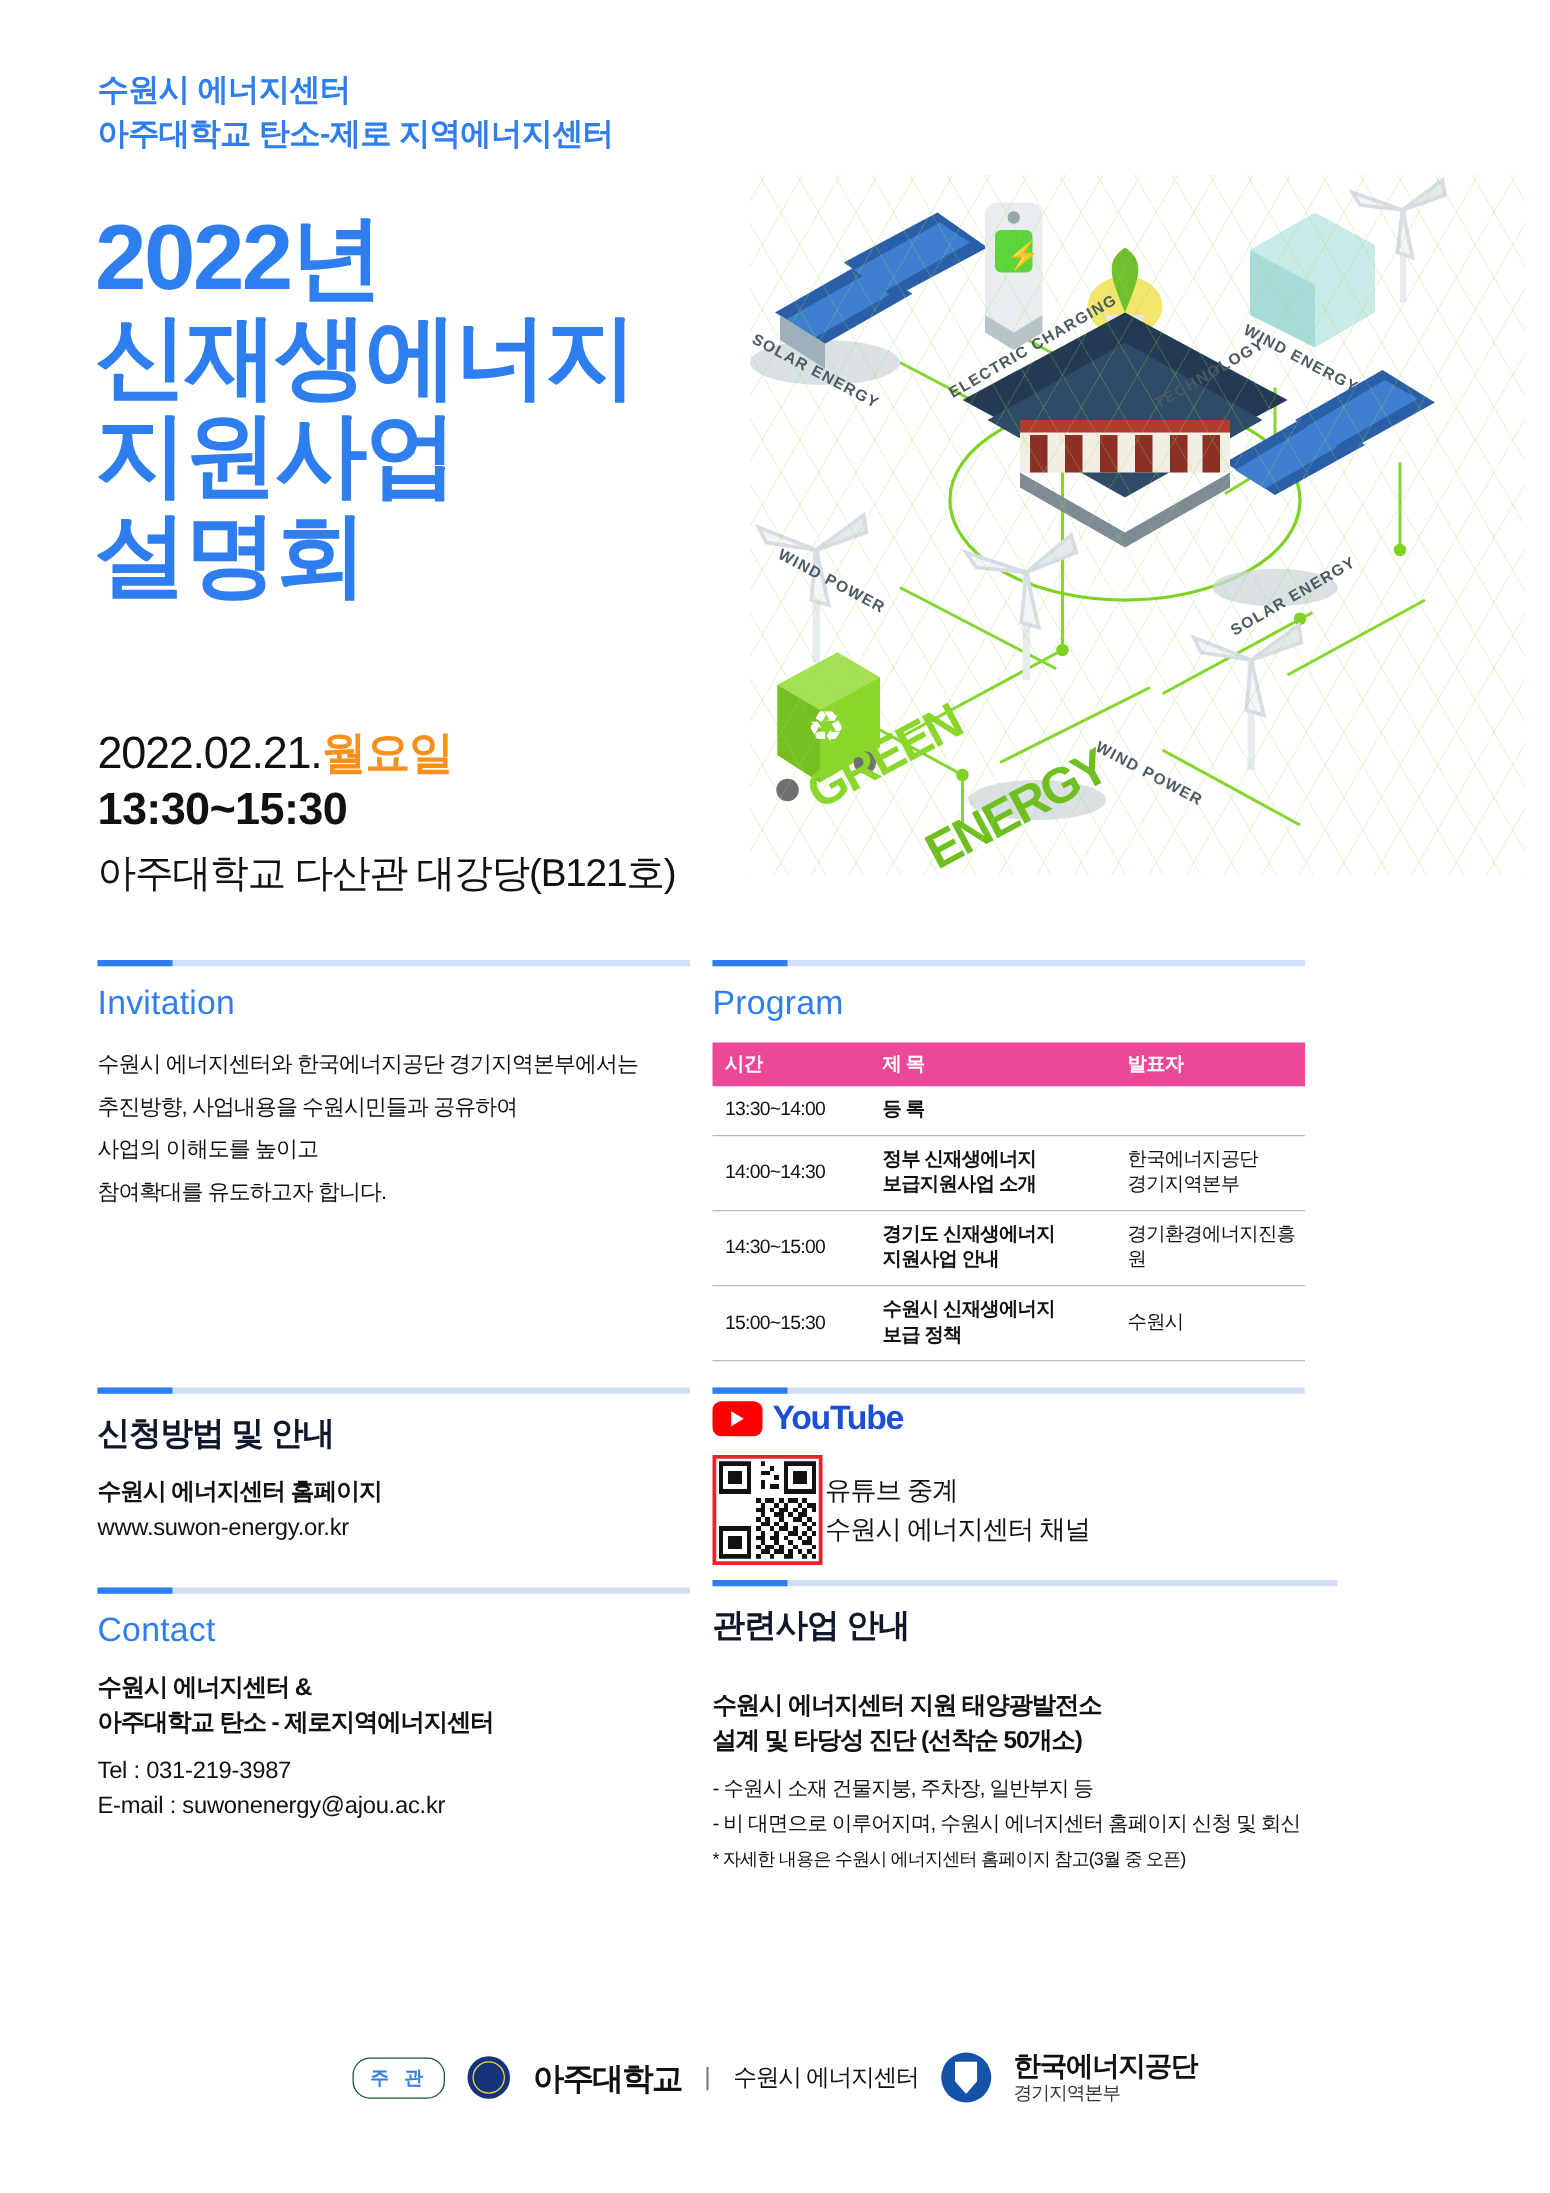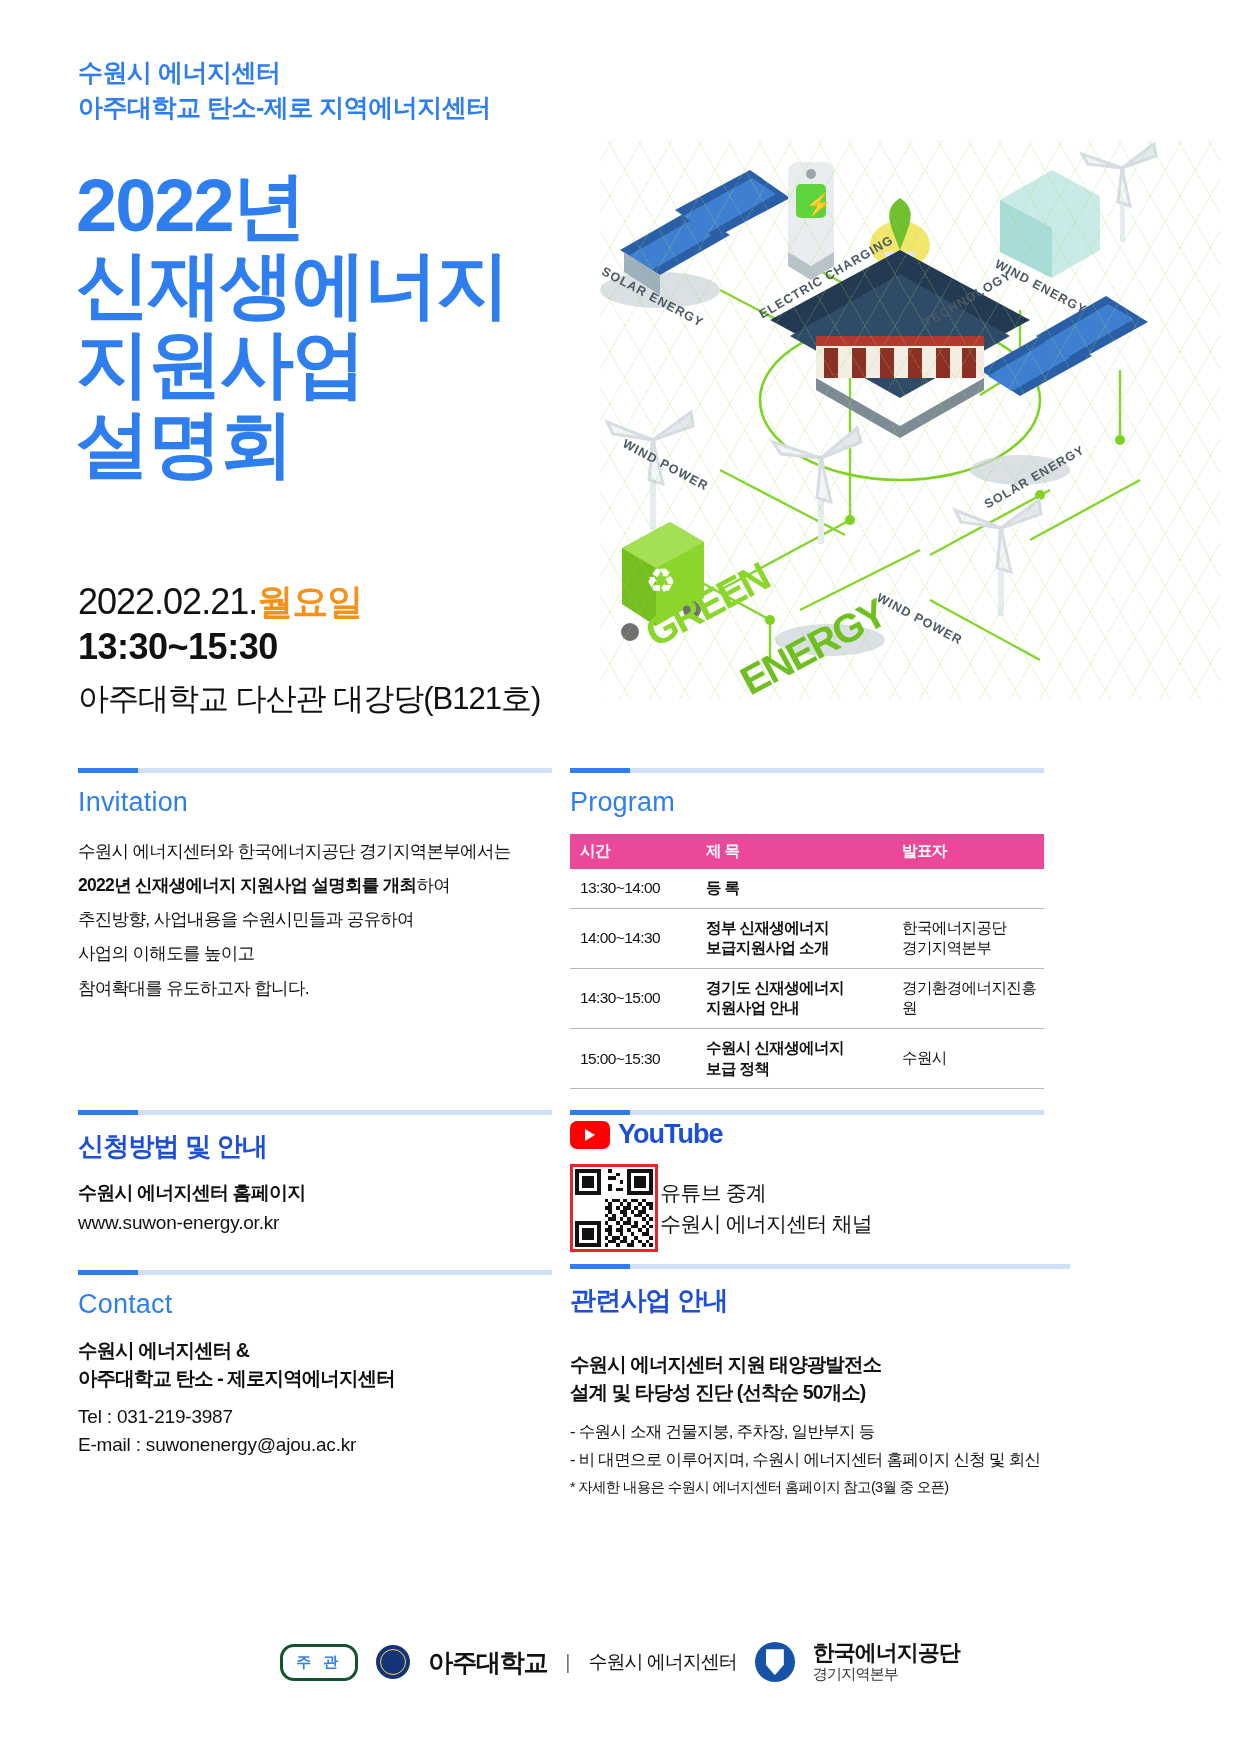--- a/index.html
+++ b/index.html
@@ -30,21 +30,21 @@
   .dateline{position:absolute;left:78px;top:578px;font-size:36px;letter-spacing:-1px;color:#111;}
   .dateline .dow{color:#f8901a;font-weight:bold;}
   .timeline{position:absolute;left:78px;top:626px;font-size:36px;font-weight:bold;letter-spacing:-.5px;color:#111;}
   .venue{position:absolute;left:78px;top:678px;font-size:31px;letter-spacing:-1px;color:#111;}
 
   
   .sec{position:absolute;}
   .rule{position:relative;height:5px;background:#cfe0f7;}
   .rule:before{content:"";position:absolute;left:0;top:0;height:5px;width:60px;background:#2f7ef0;}
   .sec-h-en{color:#2f7ef0;font-size:27px;margin-top:14px;letter-spacing:.2px;}
-  .sec-h-ko{color:#1d4ed8;font-size:26px;font-weight:bold;margin-top:14px;letter-spacing:-.8px;}
+  .sec-h-ko{color:#0f172a;font-size:26px;font-weight:bold;margin-top:14px;letter-spacing:-.8px;}
 
   .inv-body{margin-top:16px;font-size:17.5px;line-height:1.95;letter-spacing:-.7px;color:#111;}
   .inv-body .b{font-weight:bold;}
 
   
   table.prog{border-collapse:collapse;width:474px;margin-top:16px;font-size:15.5px;letter-spacing:-.6px;}
   table.prog th{background:#ec4899;color:#fff;font-weight:bold;text-align:left;
                 padding:7px 0 7px 10px;font-size:15.5px;}
   table.prog td{padding:9px 0 9px 10px;border-bottom:1px solid #b9b9b9;vertical-align:middle;color:#111;}
   table.prog tr:first-child td{border-top:none;}
@@ -70,21 +70,21 @@
   
   .ct-b{margin-top:16px;font-size:19.5px;font-weight:bold;line-height:1.45;letter-spacing:-.9px;color:#111;}
   .ct-n{margin-top:10px;font-size:19px;line-height:1.5;letter-spacing:-.2px;color:#111;}
   .rel-b{margin-top:32px;font-size:19.5px;font-weight:bold;line-height:1.45;letter-spacing:-.9px;color:#111;}
   .rel-l{margin-top:10px;font-size:16.5px;line-height:1.75;letter-spacing:-.7px;color:#111;}
   .rel-note{margin-top:4px;font-size:14.5px;letter-spacing:-.7px;color:#111;}
 
   
   .footer{position:absolute;left:0;right:0;top:1640px;display:flex;justify-content:center;
           align-items:center;gap:18px;}
-  .pill{border:3px solid #14532d;border-radius:14px;color:#2f7ef0;font-size:15px;
+  .pill{border:1px solid #14532d;border-radius:14px;color:#2f7ef0;font-size:15px;
         padding:6px 13px;letter-spacing:4px;font-weight:bold;}
   .seal{width:34px;height:34px;border-radius:50%;background:#13347a;position:relative;}
   .seal:after{content:"";position:absolute;inset:4px;border:1.5px solid #ffd54a;border-radius:50%;}
   .f-ajou{font-size:25px;font-weight:bold;letter-spacing:-1.2px;color:#111;}
   .f-sep{color:#777;font-size:20px;}
   .f-suwon{font-size:19px;letter-spacing:-1px;color:#111;}
   .kea-mark{width:40px;height:40px;border-radius:50%;background:#1552a8;position:relative;}
   .kea-mark:after{content:"";position:absolute;left:11px;top:7px;width:18px;height:26px;
     background:#fff;border-radius:0 0 9px 9px;clip-path:polygon(0 0,100% 0,100% 60%,50% 100%,0 60%);}
   .f-kea1{font-size:22px;font-weight:bold;letter-spacing:-1px;color:#111;line-height:1.15;}
@@ -257,21 +257,20 @@
 
 <div class="dateline"><span>2022.02.21.</span><span class="dow">월요일</span></div>
 <div class="timeline">13:30~15:30</div>
 <div class="venue">아주대학교 다산관 대강당(B121호)</div>
 
 <div class="sec" style="left:78px;top:768px;width:474px;">
   <div class="rule"></div>
   <div class="sec-h-en">Invitation</div>
   <div class="inv-body">
     <div>수원시 에너지센터와 한국에너지공단 경기지역본부에서는</div>
-    <div><span class="b">2022년 신재생에너지 지원사업 설명회를 개최</span><span>하여</span></div>
     <div>추진방향, 사업내용을 수원시민들과 공유하여</div>
     <div>사업의 이해도를 높이고</div>
     <div>참여확대를 유도하고자 합니다.</div>
   </div>
 </div>
 
 <div class="sec" style="left:570px;top:768px;width:474px;">
   <div class="rule"></div>
   <div class="sec-h-en">Program</div>
   <table class="prog">

